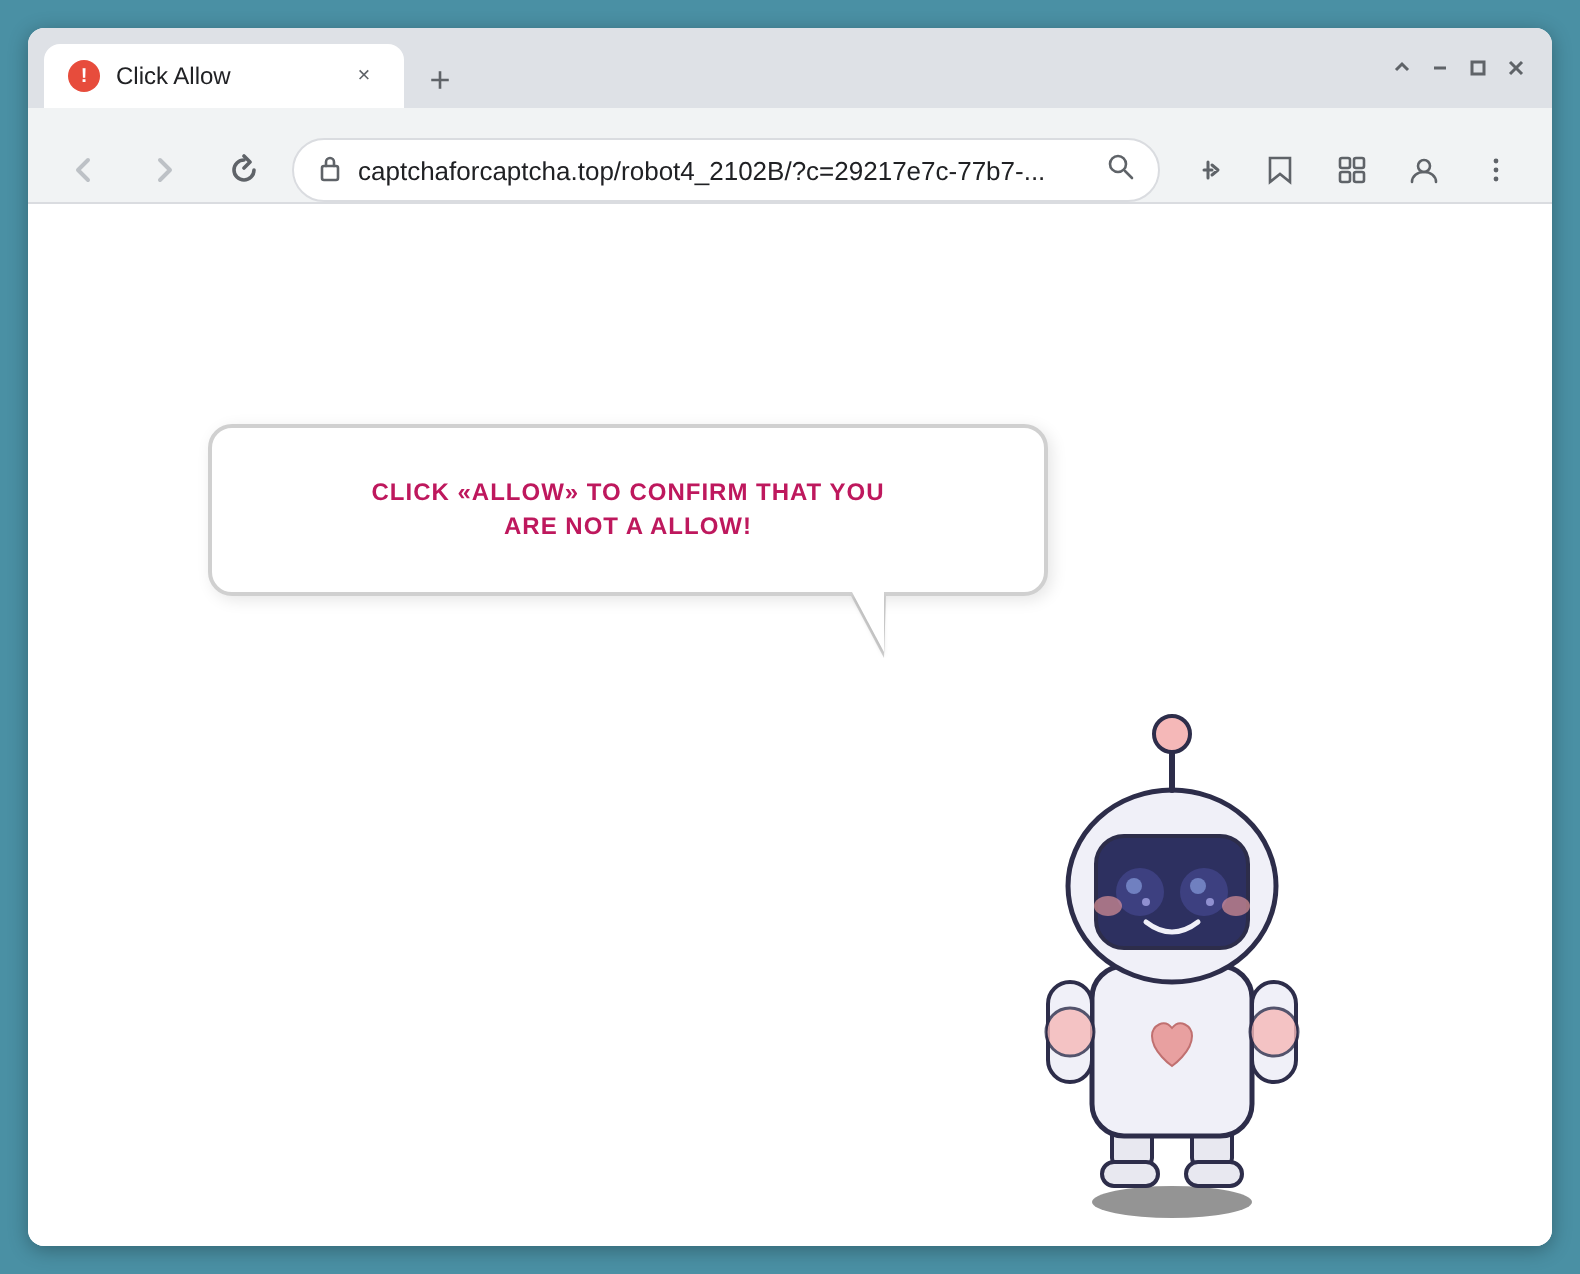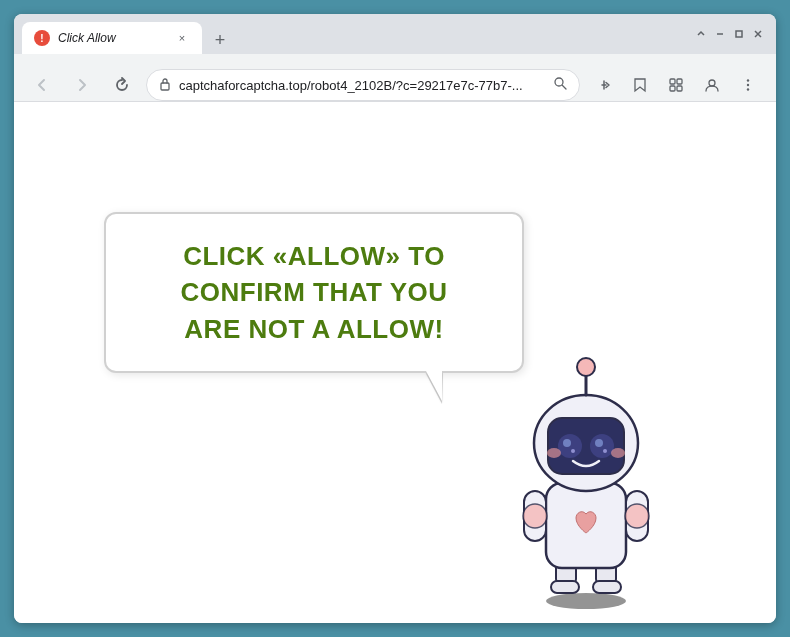--- a/index.html
+++ b/index.html
@@ -91,21 +91,20 @@
       font-weight: bold;
       flex-shrink: 0;
     }
 
     .tab-title {
       flex: 1;
       overflow: hidden;
       text-overflow: ellipsis;
       white-space: nowrap;
       font-size: 12px;
-      font-style: italic;
     }
 
     .tab-close {
       width: 16px;
       height: 16px;
       border-radius: 50%;
       display: flex;
       align-items: center;
       justify-content: center;
       cursor: pointer;
@@ -236,23 +235,23 @@
       bottom: -33px;
       right: 79px;
       width: 0;
       height: 0;
       border-left: 17px solid transparent;
       border-right: 1px solid transparent;
       border-top: 32px solid #d0d0d0;
     }
 
     .bubble-text {
-      font-size: 26px;
+      font-size: 12px;
       font-weight: 900;
-      color: #4d7c0f;
+      color: #be185d;
       text-align: center;
       line-height: 1.4;
       letter-spacing: 0.5px;
     }
 
     
     .robot-container {
       position: absolute;
       bottom: 10px;
       right: 80px;

